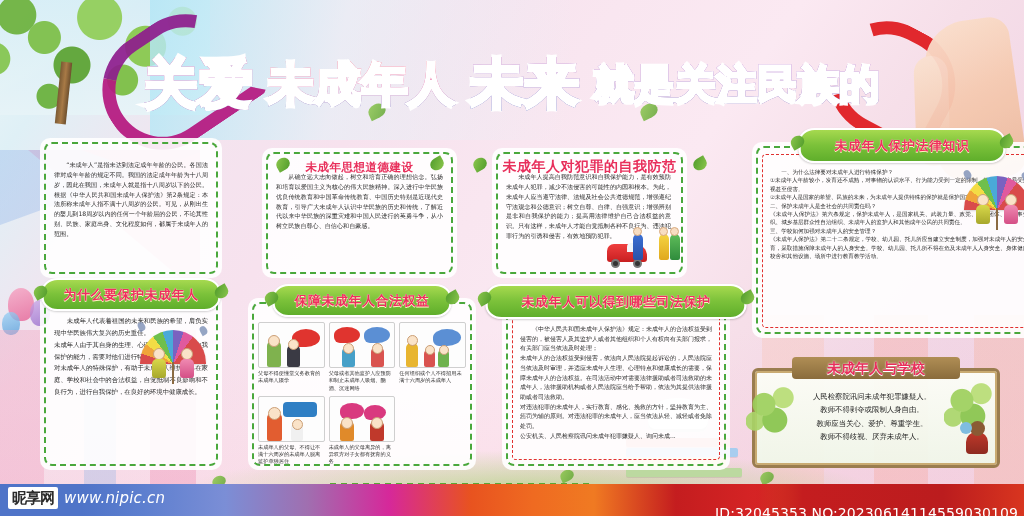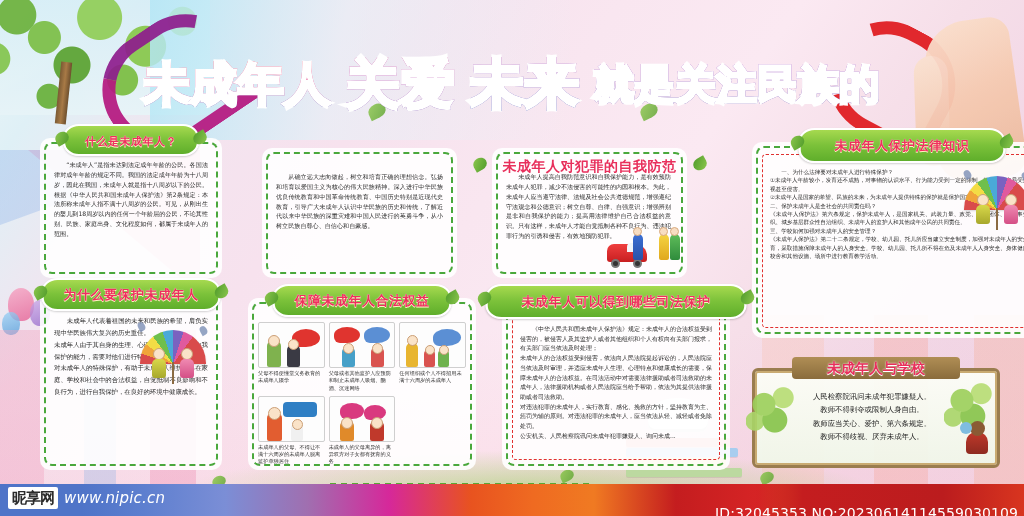--- a/index.html
+++ b/index.html
@@ -394,36 +394,36 @@
     <div class="books">
       <div class="lamp"></div>
       <div class="bk" style="top:40px;width:104px;background:#f0a6a6;"></div>
       <div class="bk" style="top:50px;width:112px;background:#a8cdef;"></div>
       <div class="bk" style="top:60px;width:100px;background:#f5dd8e;"></div>
       <div class="bk" style="top:70px;width:116px;background:#bcd9a0;"></div>
     </div>
   </div>
 
   <div class="title-wrap">
+    <span class="ttl ttl-a">关爱</span>
     <span class="ttl ttl-b">未成年人</span>
-    <span class="ttl ttl-a">关爱</span>
     <span class="ttl ttl-d">未来</span>
     <span class="ttl ttl-c">就是关注民族的</span>
   </div>
 
   <div class="panel" id="p1">
     <div class="panel-dash"></div>
-    <div class="hdr">
-      <span>什么是未成年人？</span>
-    </div>
     <div class="body-txt">“未成年人”是指未达到法定成年年龄的公民。各国法律对成年年龄的规定不同。我国的法定成年年龄为十八周岁，因此在我国，未成年人就是指十八周岁以下的公民。根据《中华人民共和国未成年人保护法》第2条规定：本法所称未成年人指不满十八周岁的公民。可见，从刚出生的婴儿到18周岁以内的任何一个年龄层的公民，不论其性别、民族、家庭出身、文化程度如何，都属于未成年人的范围。</div>
   </div>
 
   <div class="panel" id="p2">
     <div class="panel-dash"></div>
+    <div class="hdr" style="background:none;border:none;box-shadow:none;top:4px;">
+      <span class="hdrtxt" style="font-size:11.5px;color:#e8305c;text-shadow:0 1px 0 #fff;">未成年思想道德建设</span>
+    </div>
     <div class="body-txt" style="top:24px;">从确立远大志向做起，树立和培育正确的理想信念。弘扬和培育以爱国主义为核心的伟大民族精神。深入进行中华民族优良传统教育和中国革命传统教育、中国历史特别是近现代史教育，引导广大未成年人认识中华民族的历史和传统，了解近代以来中华民族的深重灾难和中国人民进行的英勇斗争，从小树立民族自尊心、自信心和自豪感。</div>
   </div>
 
   <div class="panel" id="p3">
     <div class="panel-dash"></div>
     <div class="hdr" style="background:none;border:none;box-shadow:none;top:4px;">
       <span style="font-size:14px;color:#e8305c;text-shadow:0 1px 0 #fff;">未成年人对犯罪的自我防范</span>
     </div>
     <div class="body-txt" style="top:24px;right:16px;">未成年人提高自我防范意识和自我保护能力，是有效预防未成年人犯罪，减少不法侵害的可能性的内因和根本。为此，未成年人应当遵守法律、法规及社会公共道德规范，增强遵纪守法观念和公德意识；树立自尊、自律、自强意识；增强辨别是非和自我保护的能力；提高用法律维护自己合法权益的意识。只有这样，未成年人才能自觉抵制各种不良行为、违法犯罪行为的引诱和侵害，有效地预防犯罪。</div>
     <div class="ill-car">
@@ -580,21 +580,21 @@
 
   <div class="panel" id="p8">
     <div class="wood-frame"></div>
     <div class="foliage fol-l"></div>
     <div class="foliage fol-r"></div>
     <div class="wood-top"></div>
     <div class="wood-title">未成年人与学校</div>
     <div class="school-lines">
       <div>人民检察院讯问未成年犯罪嫌疑人。</div>
       <div>教师不得剥夺或限制人身自由。</div>
-      <div>教师应当关心、爱护、第六条规定。</div>
+      <div>教师应当关心、爱护、尊重学生。</div>
       <div>教师不得歧视、厌弃未成年人。</div>
     </div>
     <div style="position:absolute;right:6px;bottom:14px;width:34px;height:38px;">
       <div style="position:absolute;left:6px;bottom:0;width:22px;height:22px;border-radius:10px 10px 4px 4px;background:linear-gradient(180deg,#c0392b,#8e2a20);"></div>
       <div style="position:absolute;left:10px;bottom:18px;width:15px;height:15px;border-radius:50%;background:#8a5a34;"></div>
       <div style="position:absolute;left:0;bottom:20px;width:12px;height:12px;border-radius:50%;background:#7fbde0;"></div>
     </div>
   </div>
 
   <div class="dashed-green-strip"></div>

